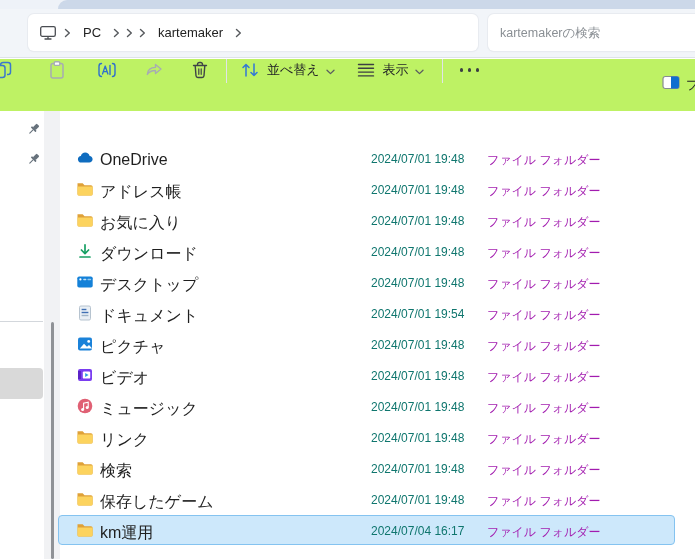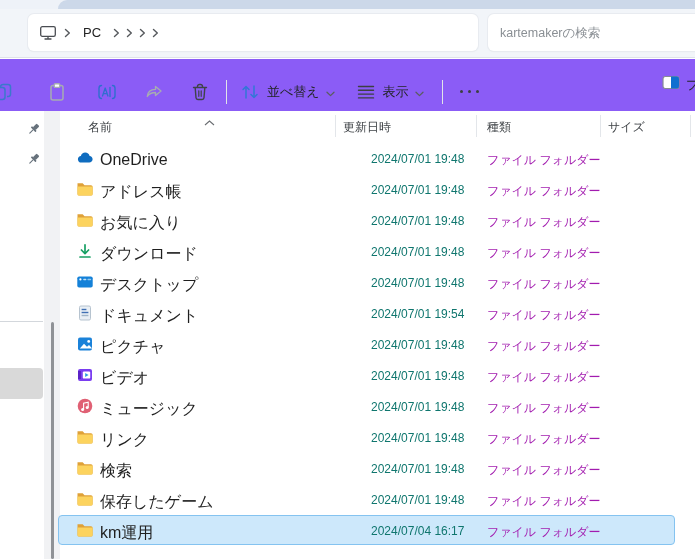--- a/index.html
+++ b/index.html
@@ -15,21 +15,21 @@
   .address-row{position:absolute;top:9px;left:0;right:0;height:49px;background:#f2f5f9;border-bottom:1px solid #dee2e8;box-sizing:border-box;padding-left:13px;}
   .address-bar{position:absolute;left:28px;top:5px;width:450px;height:37px;background:#fff;border-radius:6px;
     box-shadow:0 0 0 1px #e8ebf0, 0 1px 2px rgba(0,0,0,.04);display:flex;align-items:center;padding:0 4px 0 8px;box-sizing:border-box;}
   .crumb-item{font-size:13px;color:#222;padding:4px 9px;border-radius:4px;white-space:nowrap;cursor:default;}
   .crumb-chev{display:flex;align-items:center;padding:0 3px;}
   .search-bar{position:absolute;left:488px;top:5px;width:230px;height:37px;background:#fff;border-radius:6px;
     box-shadow:0 0 0 1px #e8ebf0, 0 1px 2px rgba(0,0,0,.04);display:flex;align-items:center;box-sizing:border-box;}
   .search-bar input{border:0;outline:0;background:transparent;width:100%;height:100%;padding:0 12px;font-size:12.5px;color:#333;font-family:inherit;}
   .search-bar input::placeholder{color:#8a8f94;opacity:1;}
   
-  .toolbar{position:absolute;top:59px;left:0;right:0;height:66px;background:#8b5cf6;border-bottom:1px solid #e7eaee;box-sizing:border-box;display:flex;align-items:center;}
+  .toolbar{position:absolute;top:59px;left:0;right:0;height:66px;background:#bef264;border-bottom:1px solid #e7eaee;box-sizing:border-box;display:flex;align-items:flex-start;}
   .tb-icon{width:22px;height:22px;display:flex;align-items:center;justify-content:center;flex:0 0 auto;}
   .tb-sep{width:1px;height:24px;background:#e1e4e8;flex:0 0 auto;}
   .tb-group{display:flex;align-items:center;gap:6px;flex:0 0 auto;}
   .tb-label{font-size:13px;color:#232527;white-space:nowrap;}
   .dots{display:flex;gap:4.5px;align-items:center;}
   .dots i{width:3.4px;height:3.4px;border-radius:50%;background:#3c3f43;}
   .preview-group{position:absolute;left:662px;top:0;height:51px;display:flex;align-items:center;gap:6px;}
   
   .content{position:absolute;top:111px;left:0;right:0;bottom:0;}
   .sidebar{position:absolute;left:0;top:0;width:44px;bottom:0;background:#fff;}
@@ -88,20 +88,21 @@
     <span class="crumb-chev">
         <svg width="7" height="10" viewBox="0 0 7 10">
           <path d="M1.5 1.5 5.3 5 1.5 8.5" fill="none" stroke="#55585c" stroke-width="1.4" stroke-linecap="round" stroke-linejoin="round"></path>
         </svg>
       </span>
     <span class="crumb-chev">
         <svg width="7" height="10" viewBox="0 0 7 10">
           <path d="M1.5 1.5 5.3 5 1.5 8.5" fill="none" stroke="#55585c" stroke-width="1.4" stroke-linecap="round" stroke-linejoin="round"></path>
         </svg>
       </span>
+    <span class="crumb-item">kartemaker</span>
     <span class="crumb-chev">
         <svg width="7" height="10" viewBox="0 0 7 10">
           <path d="M1.5 1.5 5.3 5 1.5 8.5" fill="none" stroke="#55585c" stroke-width="1.4" stroke-linecap="round" stroke-linejoin="round"></path>
         </svg>
       </span>
   </div>
   <div class="search-bar">
     <input type="text" placeholder="kartemakerの検索" style="">
   </div>
 </div>
@@ -203,33 +204,20 @@
           </g>
         </svg>
     </span>
     <div class="side-divider"></div>
     <div class="side-hover"></div>
   </div>
   <div class="gutter">
     <div class="vscrollbar"></div>
   </div>
   <div class="filepane">
-    <div class="cols-header">
-      <span class="sort-caret"><svg width="11" height="6" viewBox="0 0 11 6">
-            <path d="M1 5 5.5 1 10 5" fill="none" stroke="#6b6e72" stroke-width="1.1"></path>
-          </svg></span>
-      <span class="col-label col-name">名前</span>
-      <span class="col-label col-date">更新日時</span>
-      <span class="col-label col-type">種類</span>
-      <span class="col-label col-size">サイズ</span>
-      <span class="colsep cs1"></span>
-      <span class="colsep cs2"></span>
-      <span class="colsep cs3"></span>
-      <span class="colsep cs4"></span>
-    </div>
     <div class="rows">
   <div class="row">
 
     <span class="row-icon"><svg width="18" height="18" viewBox="0 0 18 18">
               <path d="M5.2 13.6h8c1.9 0 3.4-1.5 3.4-3.3 0-1.7-1.3-3.1-3-3.3C13.2 5 11.4 3.5 9.2 3.5 7.1 3.5 5.3 4.9 4.9 6.9 3.2 7.1 1.9 8.5 1.9 10.2c0 1.9 1.5 3.4 3.3 3.4z" fill="#0f6cbf"></path>
             </svg></span>
     <span class="row-name">OneDrive</span>
     <span class="row-date">2024/07/01 19:48</span>
     <span class="row-type">ファイル フォルダー</span>
     <span class="row-size"></span>

